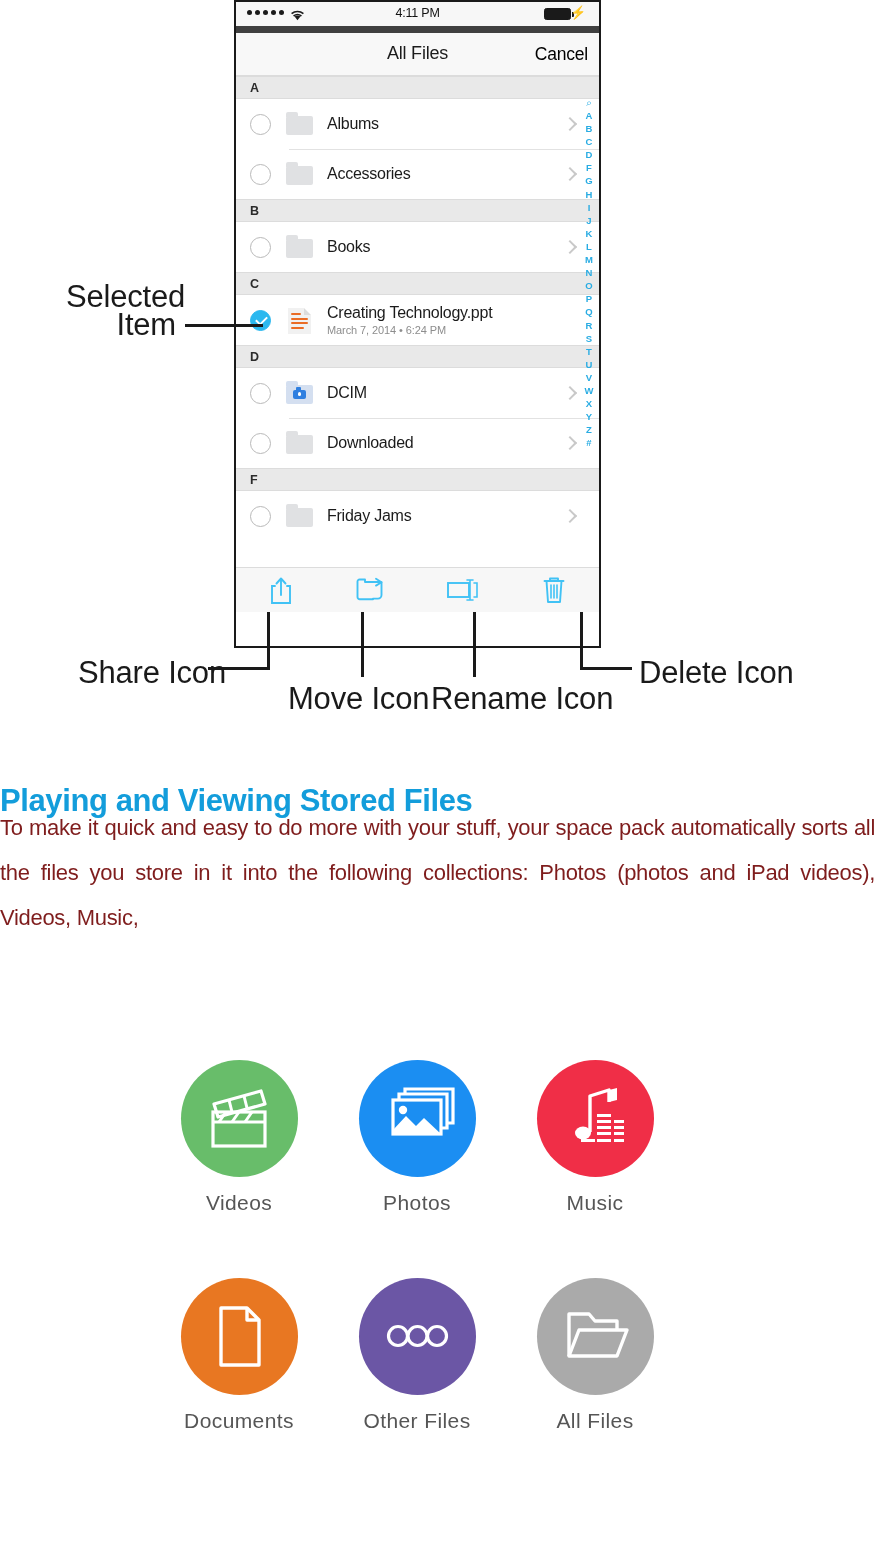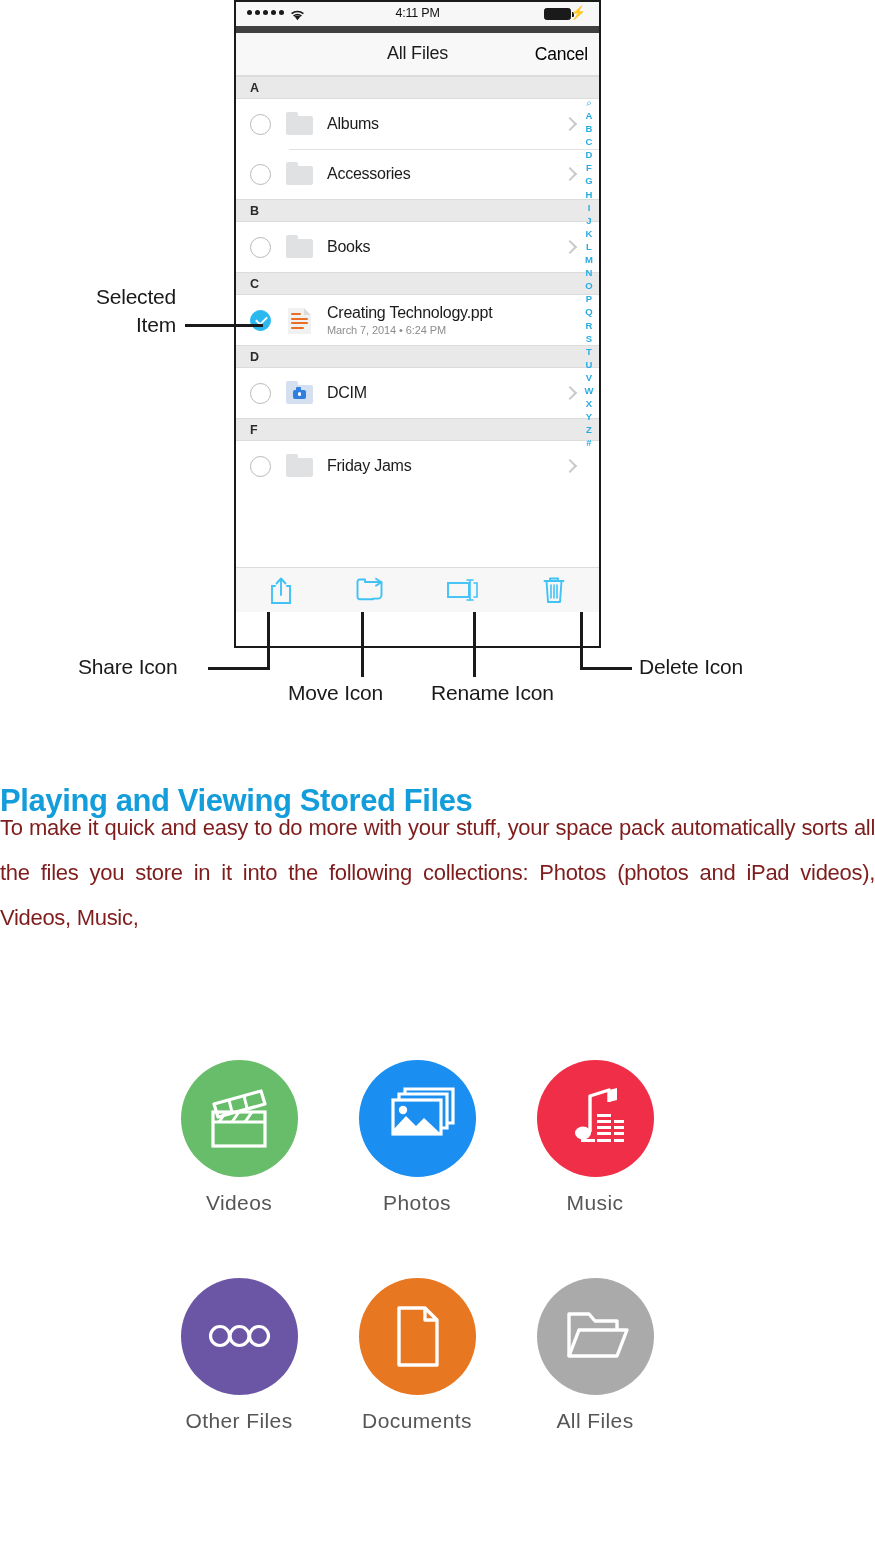--- a/index.html
+++ b/index.html
@@ -106,21 +106,21 @@
   .index .mag{font-size:10px;line-height:13px;font-weight:normal;}
 
   .toolbar{
     position:absolute;left:0;right:0;bottom:0;height:44px;background:#f7f7f7;
     border-top:1px solid #dcdcdc;display:flex;align-items:center;
   }
   .tb{flex:1 1 0;display:flex;justify-content:center;align-items:center;height:100%;}
 
   
   .ann{
-    position:absolute;color:#1a1a1a;font-size:21px;letter-spacing:-.2px;
+    position:absolute;color:#1a1a1a;font-size:31px;letter-spacing:-.2px;
     font-family:"Liberation Sans",sans-serif;
   }
   .ann-sel{left:66px;top:283px;width:110px;text-align:right;line-height:28px;}
   .lead{position:absolute;background:#1a1a1a;}
 
   
   .h2{
     position:absolute;left:0;top:757px;font-size:31px;font-weight:bold;color:#139ddb;
     letter-spacing:-.4px;
   }
@@ -231,20 +231,30 @@
 
       <div class="sec-head">D</div>
       <div class="row">
         <div class="ckt"></div>
         <div class="ico">
           <span class="fold cam"></span>
             <span class="camlens"></span>
         </div>
         <div class="txt">
           <div class="t1">DCIM</div>
+        </div>
+        <div class="chev"></div>
+      </div>
+      <div class="row">
+        <div class="ckt"></div>
+        <div class="ico">
+            <span class="fold"></span>
+          </div>
+        <div class="txt">
+          <div class="t1">Downloaded</div>
         </div>
         <div class="chev"></div>
       </div>
 
       <div class="sec-head">F</div>
       <div class="row">
         <div class="ckt"></div>
         <div class="ico">
             <span class="fold"></span>
           </div>
@@ -394,41 +404,41 @@
             </g>
           </svg>
         </div>
         <div class="glabel">Music</div>
       </div>
     </div>
 
     <div class="grow" style="margin-top:63px;">
 
       <div class="cell">
+        <div class="bub" id="b3" style="background: rgb(232, 119, 34);">
+          <svg width="117" height="117" viewBox="0 0 117 117">
+            <path d="M40 30 H66 L78 42 V87 H40 Z" stroke="#fff" stroke-width="3.4" fill="none" stroke-linejoin="round"></path>
+            <path d="M66 30 V42 H78" stroke="#fff" stroke-width="3.4" fill="none" stroke-linejoin="round"></path>
+          </svg>
+        </div>
+        <div class="glabel">Documents</div>
+      </div>
+
+      <div class="cell">
         <div class="bub" id="b4" style="background: rgb(107, 86, 165);">
           <svg width="117" height="117" viewBox="0 0 117 117">
             <circle cx="39" cy="58" r="9.5" stroke="#fff" stroke-width="3.2" fill="none"></circle>
             <circle cx="58.5" cy="58" r="9.5" stroke="#fff" stroke-width="3.2" fill="none"></circle>
             <circle cx="78" cy="58" r="9.5" stroke="#fff" stroke-width="3.2" fill="none"></circle>
           </svg>
         </div>
         <div class="glabel">Other Files</div>
       </div>
 
       <div class="cell">
-        <div class="bub" id="b3" style="background: rgb(232, 119, 34);">
-          <svg width="117" height="117" viewBox="0 0 117 117">
-            <path d="M40 30 H66 L78 42 V87 H40 Z" stroke="#fff" stroke-width="3.4" fill="none" stroke-linejoin="round"></path>
-            <path d="M66 30 V42 H78" stroke="#fff" stroke-width="3.4" fill="none" stroke-linejoin="round"></path>
-          </svg>
-        </div>
-        <div class="glabel">Documents</div>
-      </div>
-
-      <div class="cell">
         <div class="bub" id="b5" style="background: rgb(170, 170, 170);">
           <svg width="117" height="117" viewBox="0 0 117 117">
             <path d="M32 78 V36 H52 L58 43 H80 V52" stroke="#fff" stroke-width="3.4" fill="none" stroke-linejoin="round"></path>
             <path d="M32 78 L42 52 H90 L80 78 Z" stroke="#fff" stroke-width="3.4" fill="none" stroke-linejoin="round"></path>
           </svg>
         </div>
         <div class="glabel">All Files</div>
       </div>
     </div>
   </div>

